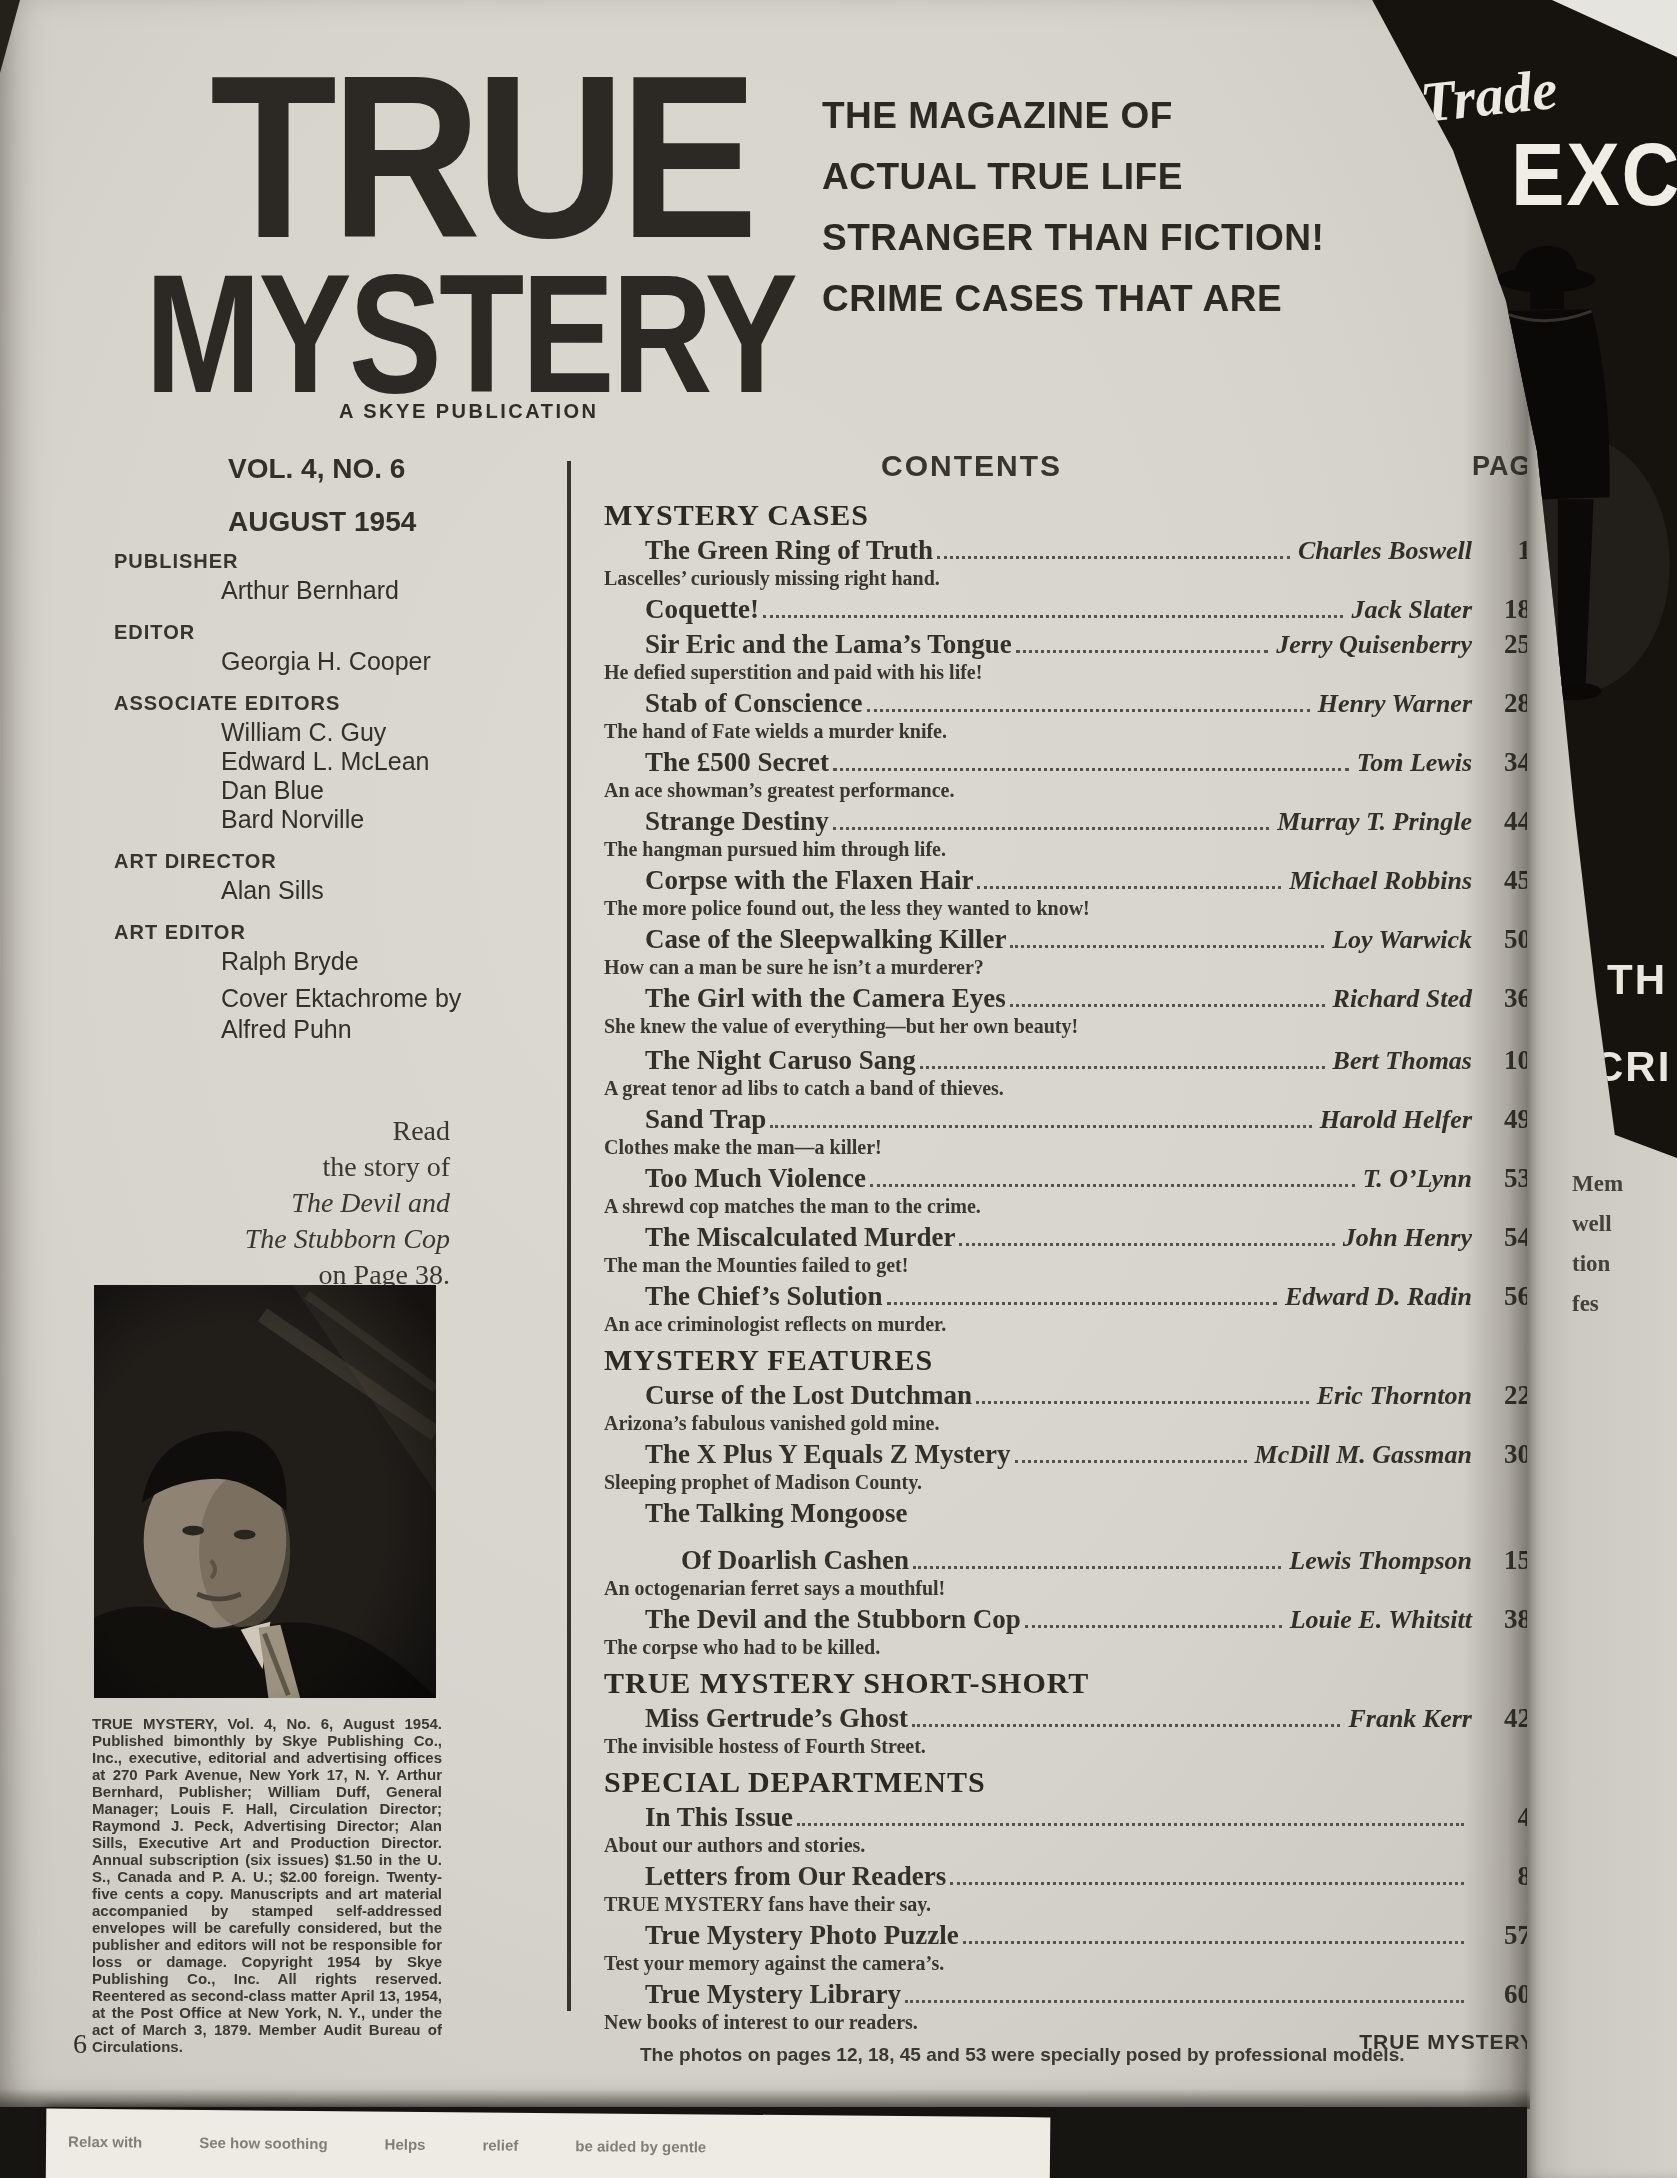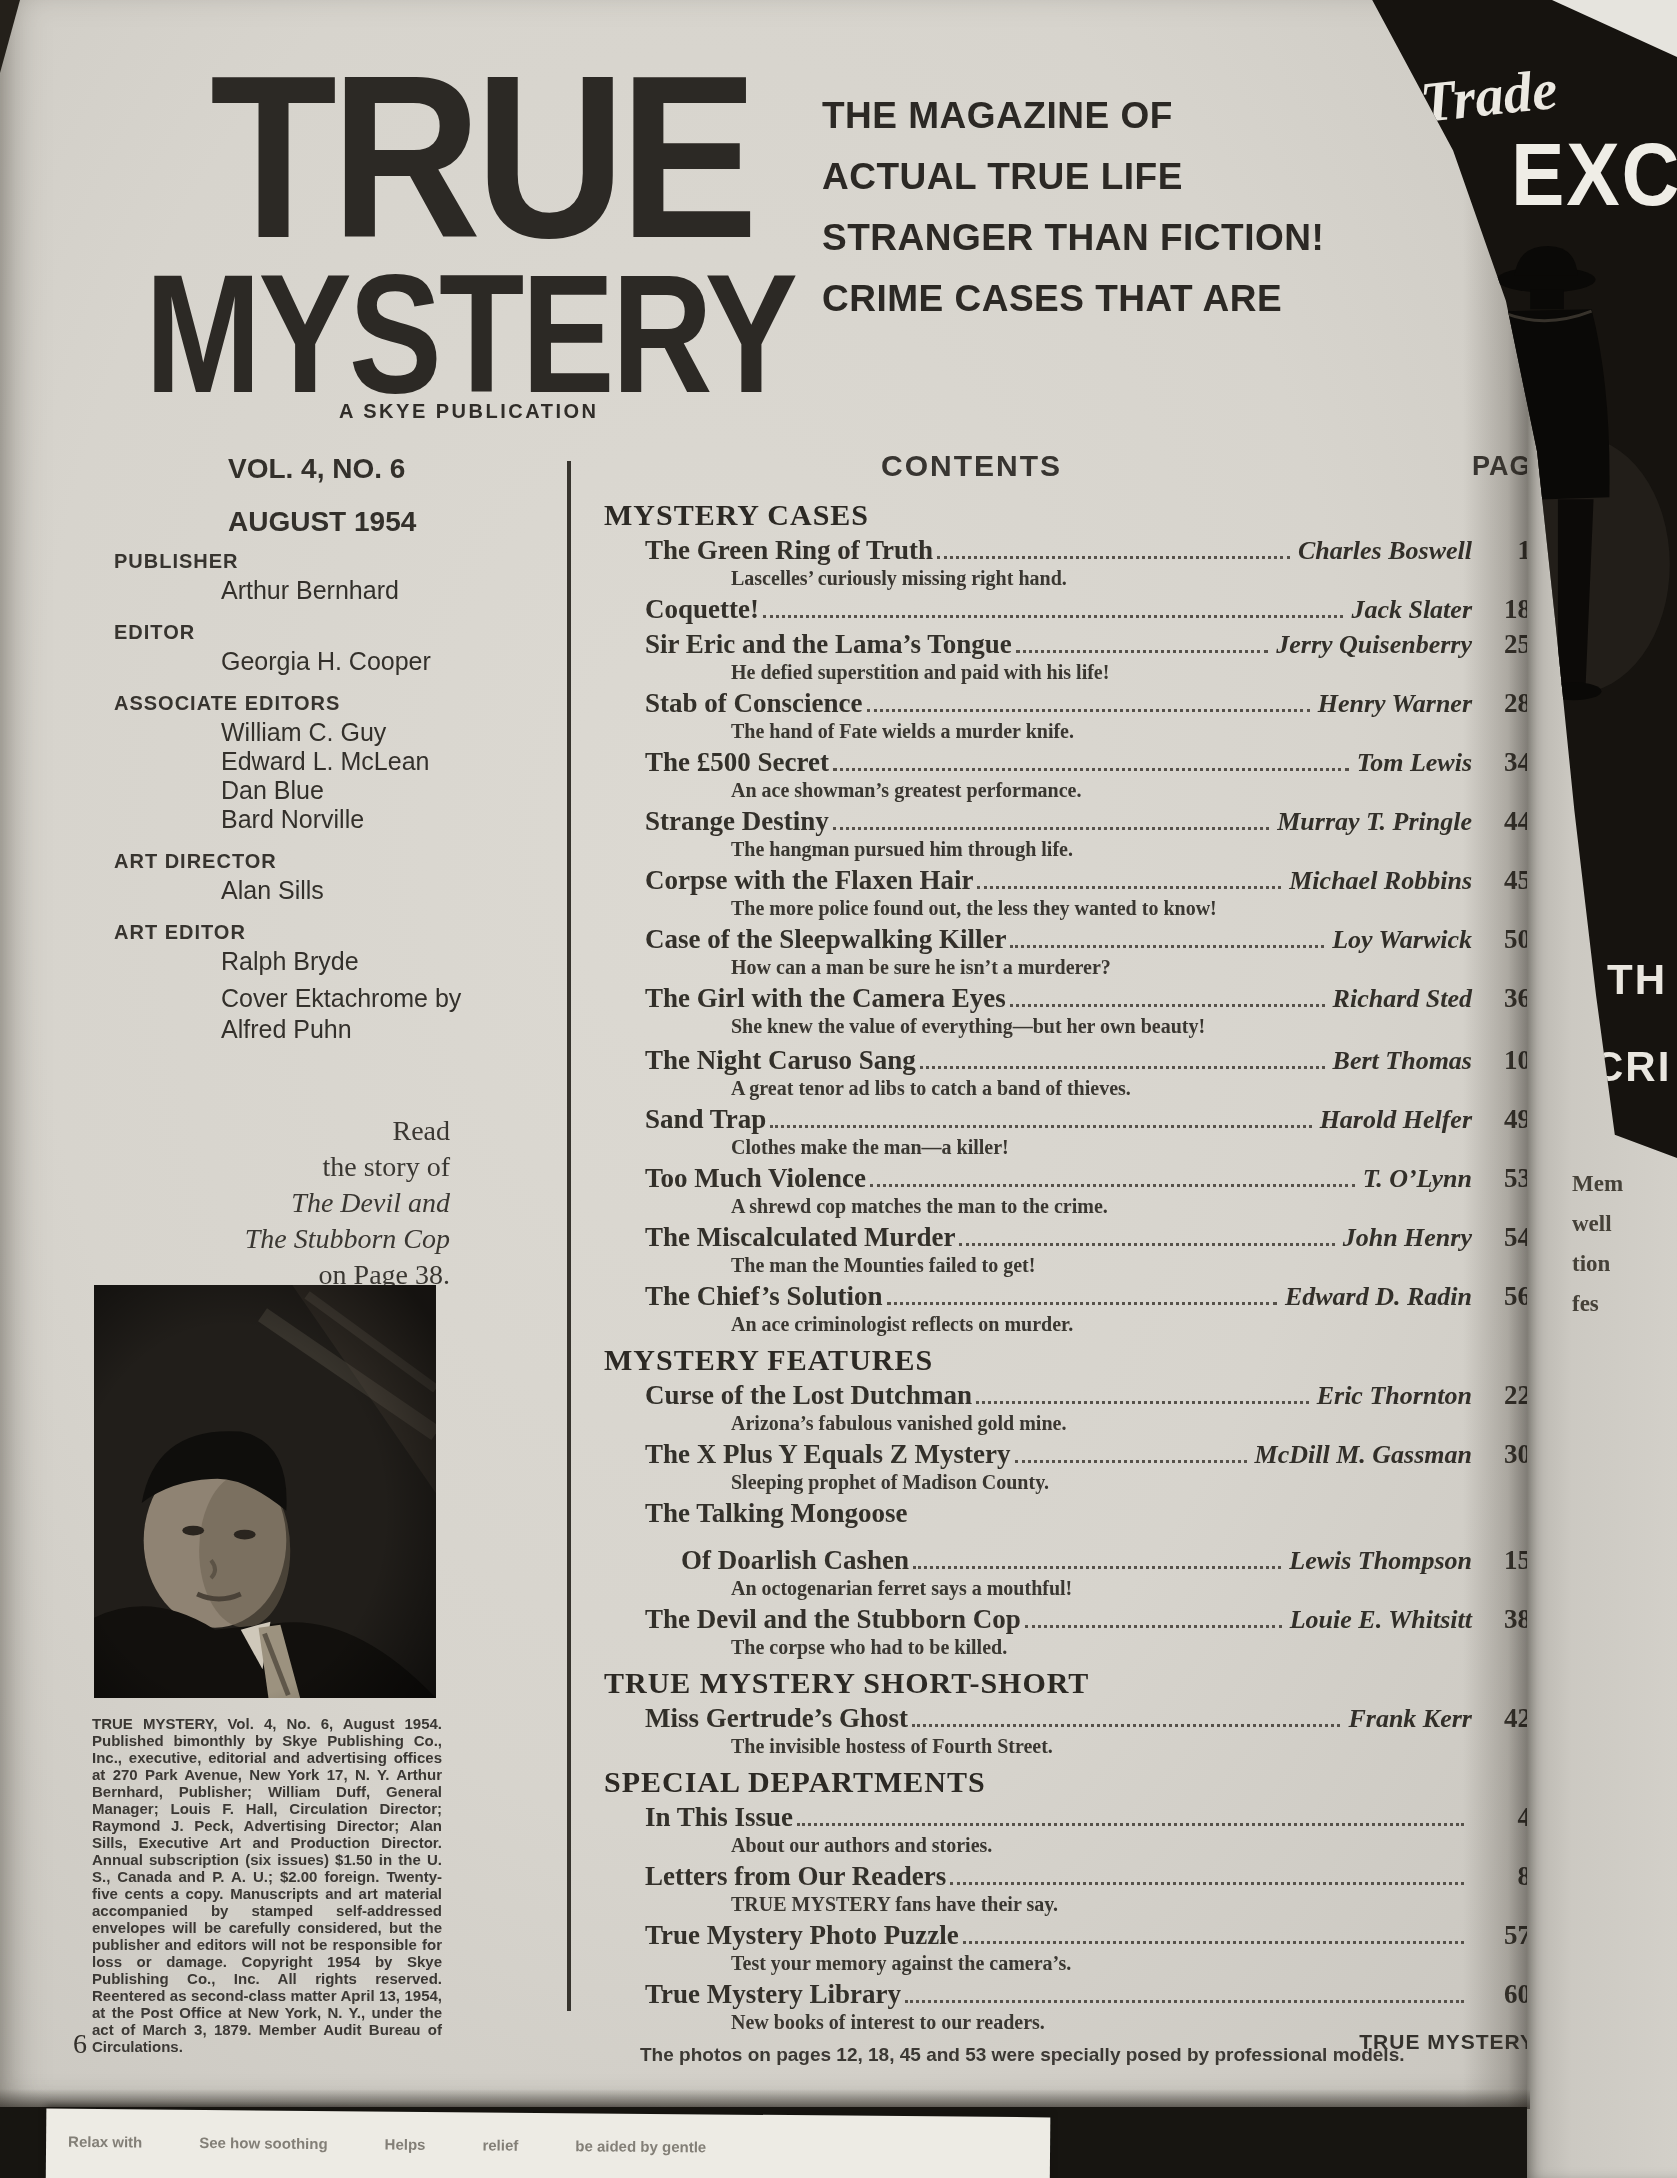--- a/index.html
+++ b/index.html
@@ -66,21 +66,21 @@
   .toc-section{margin-top:7px;}
   .toc-heading{font-size:30px;line-height:34px;font-weight:700;letter-spacing:1px;color:#2c2924;margin-bottom:3px;}
   .toc-entry{margin-bottom:4px;}
   .toc-row{display:flex;align-items:baseline;}
   .toc-title,.toc-title-solo{font-size:27px;line-height:30px;font-weight:700;color:#33302a;margin-left:41px;white-space:nowrap;}
   .toc-title-solo{display:block;}
   .toc-title2{font-size:27px;line-height:30px;font-weight:700;color:#33302a;margin-left:77px;white-space:nowrap;margin-top:17px;}
   .leader{flex:1;border-bottom:3px dotted #56514a;margin:0 8px 7px 4px;align-self:flex-end;min-width:24px;}
   .toc-author{font-size:26px;font-weight:700;font-style:italic;color:#322f29;white-space:nowrap;}
   .toc-page{width:51px;margin-left:8px;text-align:right;font-size:27px;font-weight:700;color:#2f2c27;}
-  .toc-blurb{font-size:20px;line-height:23px;font-weight:700;color:#3a3731;margin-left:127px;margin-top:1px;white-space:nowrap;}
+  .toc-blurb{font-size:20px;line-height:23px;font-weight:700;color:#3a3731;margin-top:1px;white-space:nowrap;}
   .toc-footnote{margin-top:10px;margin-left:36px;font-family:"Liberation Sans",sans-serif;
                 font-weight:700;font-size:19px;color:#3b3833;}
 
   
   .gutter-shadow{position:absolute;left:1463px;top:0;width:69px;height:2178px;
                  background:linear-gradient(to right, rgba(60,54,45,0) 0%, rgba(60,54,45,.25) 65%, rgba(28,24,19,.5) 100%);}
   .adjacent-light{position:absolute;left:1527px;top:0;width:150px;height:2178px;
                   background:linear-gradient(to right,#b7b4ad 0%,#ccc9c2 30%,#d3d0c9 100%);
                   box-shadow:inset 10px 0 16px -8px rgba(30,26,20,.6);}
   .adjacent-dark{position:absolute;left:1366px;top:0;width:311px;height:1158px;background:#16130f;

